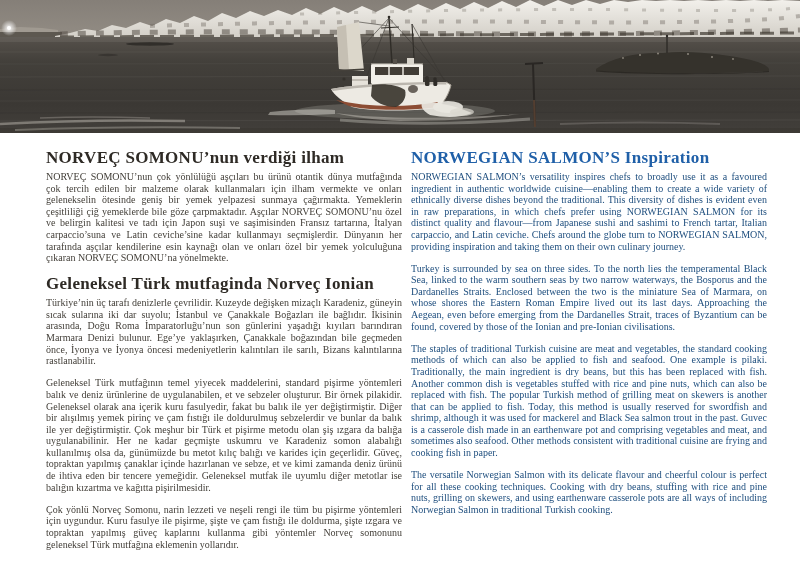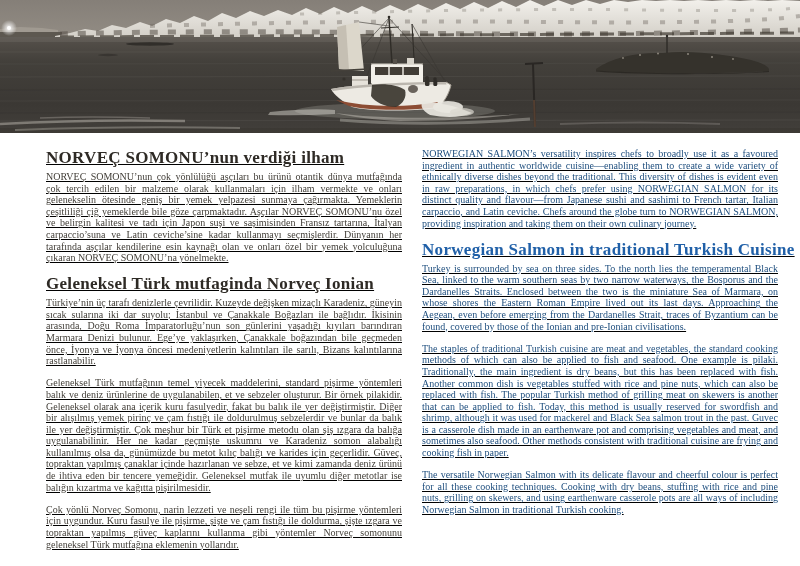--- a/index.html
+++ b/index.html
@@ -7,22 +7,21 @@
     position:relative;
     width:800px;height:566px;
     background:#ffffff;
     overflow:hidden;
     font-family:"Liberation Serif", serif;
   }
   .photo{display:block;width:800px;height:133px;}
   .content{
     display:flex;
     padding:15px 0 0 46px;
-    gap:20px;
-    text-decoration:underline;
+    gap:9px;
   }
   .col{width:356px;flex:0 0 356px;}
   .hd{
     font-family:"Liberation Serif", serif;
     font-weight:bold;
     font-size:17px;
     line-height:19px;
     letter-spacing:0.3px;
     margin:0 0 4px 0;
     white-space:nowrap;
@@ -200,22 +199,22 @@
       <h2 class="hd">NORVEÇ SOMONU’nun verdiği ilham</h2>
       <p>NORVEÇ SOMONU’nun çok yönlülüğü aşçıları bu ürünü otantik dünya mutfağında çok tercih edilen bir malzeme olarak kullanmaları için ilham vermekte ve onları gelenekselin ötesinde geniş bir yemek yelpazesi sunmaya çağırmakta. Yemeklerin çeşitliliği çiğ yemeklerde bile göze çarpmaktadır. Aşçılar NORVEÇ SOMONU’nu özel ve belirgin kalitesi ve tadı için Japon suşi ve saşimisinden Fransız tartarına, İtalyan carpaccio’suna ve Latin ceviche’sine kadar kullanmayı seçmişlerdir. Dünyanın her tarafında aşçılar kendilerine esin kaynağı olan ve onları özel bir yemek yolculuğuna çıkaran NORVEÇ SOMONU’na yönelmekte.</p>
 
       <h2 class="hd">Geleneksel Türk mutfaginda Norveç Ionian</h2>
       <p>Türkiye’nin üç tarafı denizlerle çevrilidir. Kuzeyde değişken mizaçlı Karadeniz, güneyin sıcak sularına iki dar suyolu; İstanbul ve Çanakkale Boğazları ile bağlıdır. İkisinin arasında, Doğu Roma İmparatorluğu’nun son günlerini yaşadığı kıyıları barındıran Marmara Denizi bulunur. Ege’ye yaklaşırken, Çanakkale boğazından bile geçmeden önce, İyonya ve İyonya öncesi medeniyetlerin kalıntıları ile sarılı, Bizans kalıntılarına rastlanabilir.</p>
       <p>Geleneksel Türk mutfağının temel yiyecek maddelerini, standard pişirme yöntemleri balık ve deniz ürünlerine de uygulanabilen, et ve sebzeler oluşturur. Bir örnek pilakidir. Geleneksel olarak ana içerik kuru fasulyedir, fakat bu balık ile yer değiştirmiştir. Diğer bir alışılmış yemek pirinç ve çam fıstığı ile doldurulmuş sebzelerdir ve bunlar da balık ile yer değiştirmiştir. Çok meşhur bir Türk et pişirme metodu olan şiş ızgara da balığa uygulanabilinir. Her ne kadar geçmişte uskumru ve Karadeniz somon alabalığı kullanılmış olsa da, günümüzde bu metot kılıç balığı ve karides için geçerlidir. Güveç, topraktan yapılmış çanaklar içinde hazırlanan ve sebze, et ve kimi zamanda deniz ürünü de ihtiva eden bir tencere yemeğidir. Geleneksel mutfak ile uyumlu diğer metotlar ise balığın kızartma ve kağıtta pişirilmesidir.</p>
       <p>Çok yönlü Norveç Somonu, narin lezzeti ve neşeli rengi ile tüm bu pişirme yöntemleri için uygundur. Kuru fasulye ile pişirme, şişte ve çam fıstığı ile doldurma, şişte ızgara ve topraktan yapılmış güveç kaplarını kullanma gibi yöntemler Norveç somonunu geleneksel Türk mutfağına eklemenin yollarıdır.</p>
     </section>
 
     <section class="col en">
+      <h2 class="hd">NORWEGIAN SALMON’S Inspiration</h2>
       <p>NORWEGIAN SALMON’s versatility inspires chefs to broadly use it as a favoured ingredient in authentic worldwide cuisine—enabling them to create a wide variety of ethnically diverse dishes beyond the traditional. This diversity of dishes is evident even in raw preparations, in which chefs prefer using NORWEGIAN SALMON for its distinct quality and flavour—from Japanese sushi and sashimi to French tartar, Italian carpaccio, and Latin ceviche. Chefs around the globe turn to NORWEGIAN SALMON, providing inspiration and taking them on their own culinary journey.</p>
 
-      <h2 class="hd">Norwegian Salmon in traditional Turkish Cuisine</h2>
       <p>Turkey is surrounded by sea on three sides. To the north lies the temperamental Black Sea, linked to the warm southern seas by two narrow waterways, the Bosporus and the Dardanelles Straits. Enclosed between the two is the miniature Sea of Marmara, on whose shores the Eastern Roman Empire lived out its last days. Approaching the Aegean, even before emerging from the Dardanelles Strait, traces of Byzantium can be found, covered by those of the Ionian and pre-Ionian civilisations.</p>
       <p>The staples of traditional Turkish cuisine are meat and vegetables, the standard cooking methods of which can also be applied to fish and seafood. One example is pilaki. Traditionally, the main ingredient is dry beans, but this has been replaced with fish. Another common dish is vegetables stuffed with rice and pine nuts, which can also be replaced with fish. The popular Turkish method of grilling meat on skewers is another that can be applied to fish. Today, this method is usually reserved for swordfish and shrimp, although it was used for mackerel and Black Sea salmon trout in the past. Guvec is a casserole dish made in an earthenware pot and comprising vegetables and meat, and sometimes also seafood. Other methods consistent with traditional cuisine are frying and cooking fish in paper.</p>
       <p>The versatile Norwegian Salmon with its delicate flavour and cheerful colour is perfect for all these cooking techniques. Cooking with dry beans, stuffing with rice and pine nuts, grilling on skewers, and using earthenware casserole pots are all ways of including Norwegian Salmon in traditional Turkish cooking.</p>
     </section>
 
   </div>
 </div>
 
 </body></html>

